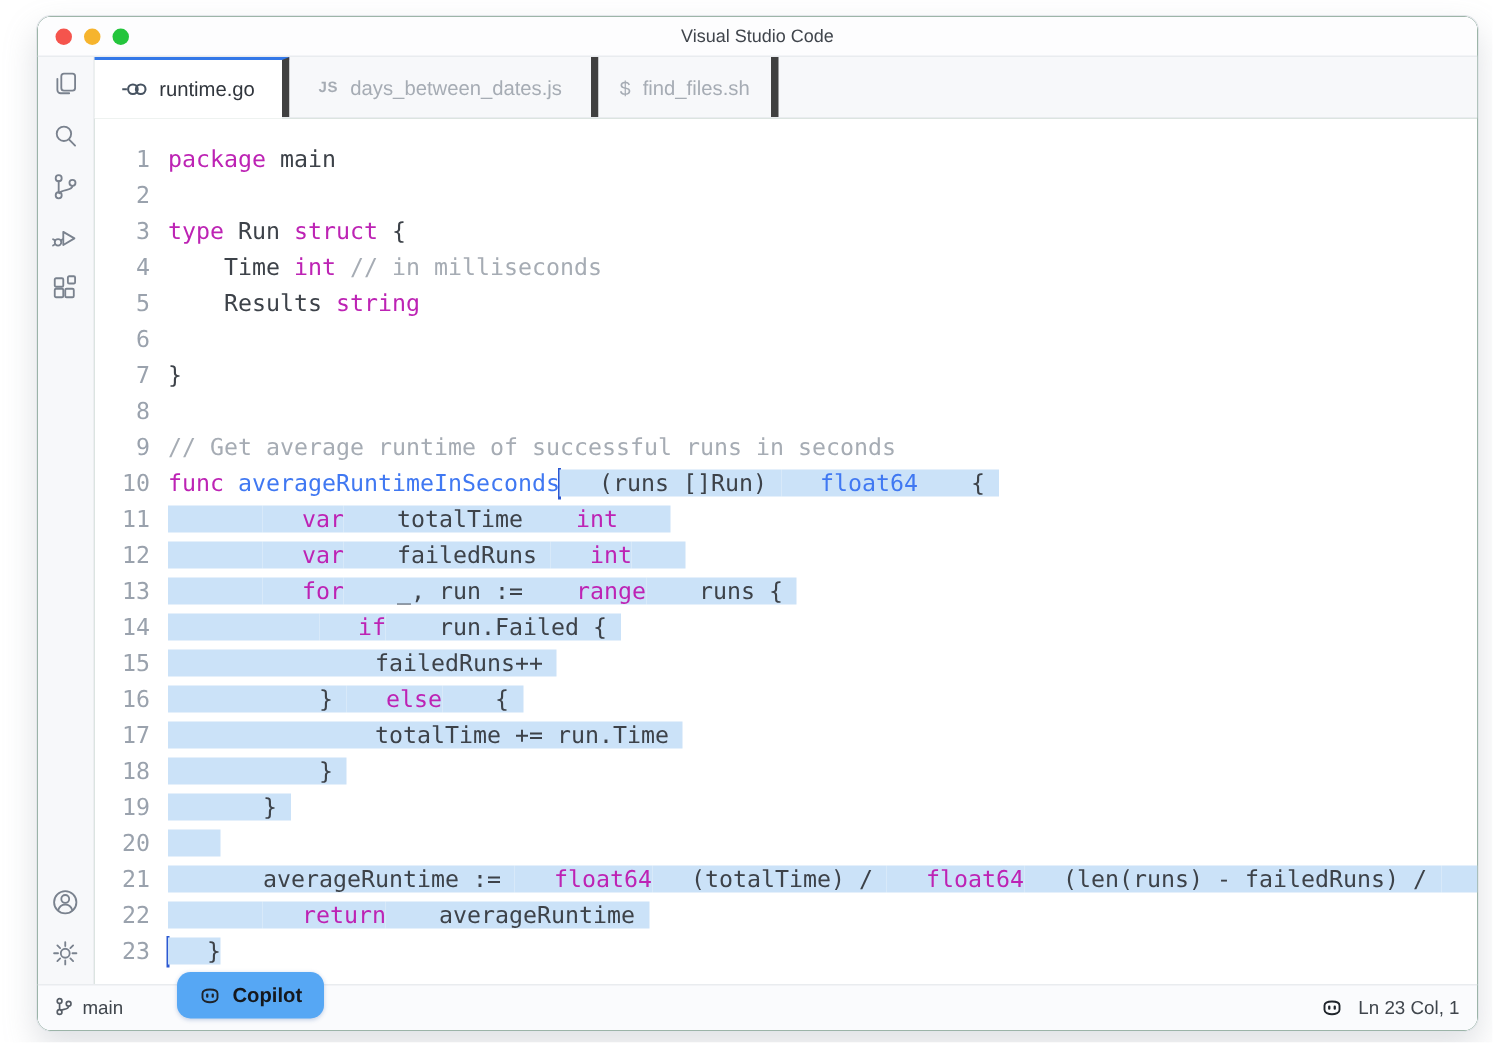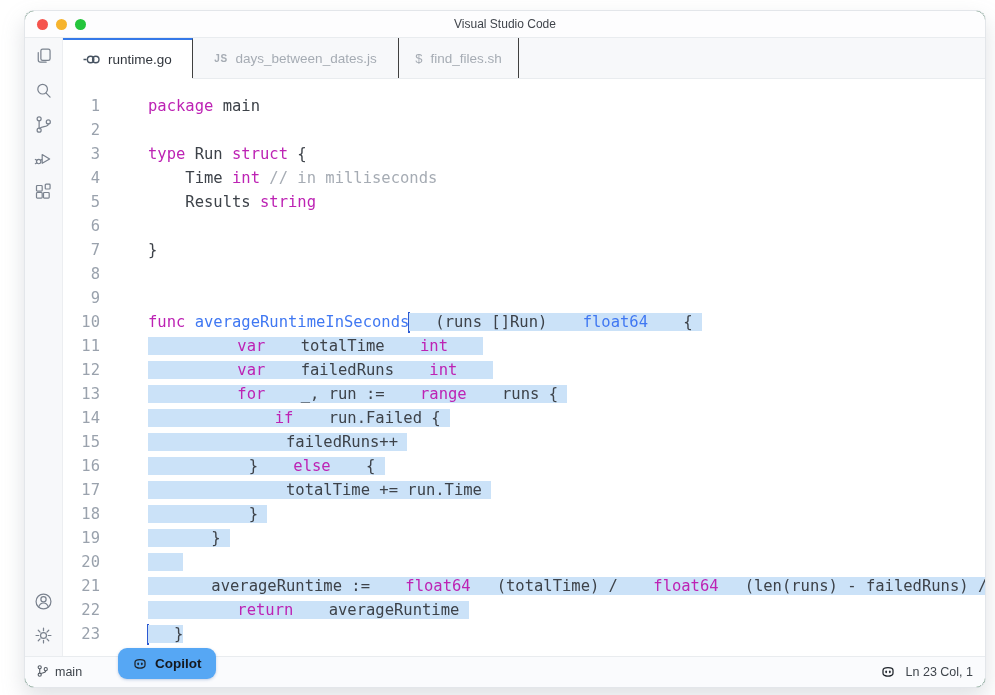--- a/index.html
+++ b/index.html
@@ -18,35 +18,35 @@
   .body{flex:1;display:flex;min-height:0;}
   .activitybar{width:38px;flex:none;background:#f7f8fa;border-right:1px solid #eceef1;
     display:flex;flex-direction:column;align-items:center;padding:8px 0 10px 0;gap:13px;box-sizing:border-box;}
   .abicon{width:21px;height:21px;color:#7a828e;display:flex;align-items:center;justify-content:center;}
   .abicon svg{width:21px;height:21px;stroke:currentColor;fill:none;stroke-width:1.4;stroke-linecap:round;stroke-linejoin:round;}
   .ab-spacer{margin-top:auto;}
   .main{flex:1;display:flex;flex-direction:column;min-width:0;}
   
   .tabbar{height:40px;flex:none;background:#f7f8fa;display:flex;border-bottom:1px solid #e9ecef;}
   .tab{display:flex;align-items:center;justify-content:center;gap:8px;font-size:13.5px;color:#a6acb4;
-    background:#f7f8fa;border-right:1px solid #404040;box-sizing:border-box;flex:none;position:relative;}
+    background:#f7f8fa;border-right:5px solid #404040;box-sizing:border-box;flex:none;position:relative;}
   .tab .ticon{display:flex;align-items:center;color:#a6acb4;}
   .tab.active{background:#fff;color:#31363d;border-top:2px solid #3478e8;}
   .tab.active .ticon{color:#475361;}
   .tab.active::after{content:"";position:absolute;left:0;right:0;bottom:-1px;height:1px;background:#fff;}
   .ticon-js{font-size:10px;font-weight:700;letter-spacing:.5px;}
   .ticon-sh{font-size:13px;}
   .tab-filler{flex:1;background:#f7f8fa;}
   
   .editor{flex:1;position:relative;background:#fff;overflow:hidden;
     font-family:"DejaVu Sans Mono",monospace;font-size:15.5px;}
   .code-lines{position:absolute;top:15px;left:0;right:0;}
   .line{display:flex;height:24px;line-height:24px;}
   .gutter{flex:none;box-sizing:border-box;width:49px;padding-right:12px;text-align:right;color:#9aa2ad;}
-  .lc{white-space:pre;margin-left:36px;}
+  .lc{white-space:pre;}
   .kw{color:#bd23b4;} .tx{color:#3d4249;} .cm{color:#a6acb4;} .fn{color:#4078f2;} .num{color:#c18401;}
   .sel{background:#cbe2f8;padding-left:26px;}
   .caret{display:inline-block;width:2px;height:21px;background:#2c59d2;vertical-align:middle;margin:0 -1px;}
   
   .copilot-chip{position:absolute;left:93px;top:637px;height:31px;z-index:6;background:#56a7f4;
     border-radius:9px;display:flex;align-items:center;gap:7px;padding:0 14px;color:#15181d;
     font-size:13.5px;font-weight:700;box-shadow:0 1px 3px rgba(30,80,160,.25);}
   .copilot-chip svg{width:16px;height:16px;}
   
   .statusbar{height:30px;flex:none;background:#fafbfd;border-top:1px solid #e9ecef;
@@ -180,20 +180,21 @@
               <div class="line">
                 <span class="gutter">7</span>
                 <span class="lc"><span class="tx">}</span></span>
               </div>
               <div class="line">
                 <span class="gutter">8</span>
                 <span class="lc"></span>
               </div>
               <div class="line">
                 <span class="gutter">9</span>
+                <span class="lc"><span class="cm">// Get average runtime of successful runs in seconds</span></span>
               </div>
               <div class="line">
                 <span class="gutter">10</span>
                 <span class="lc"><span class="kw">func</span><span class="tx"> </span><span class="fn">averageRuntimeInSeconds</span><span class="caret"></span><span class="tx sel">(runs []Run) </span><span class="fn sel">float64</span><span class="tx sel"> { </span></span>
               </div>
               <div class="line">
                 <span class="gutter">11</span>
                 <span class="lc"><span class="tx sel">    </span><span class="kw sel">var</span><span class="tx sel"> totalTime </span><span class="kw sel">int</span><span class="tx sel"> </span></span>
               </div>
               <div class="line">

